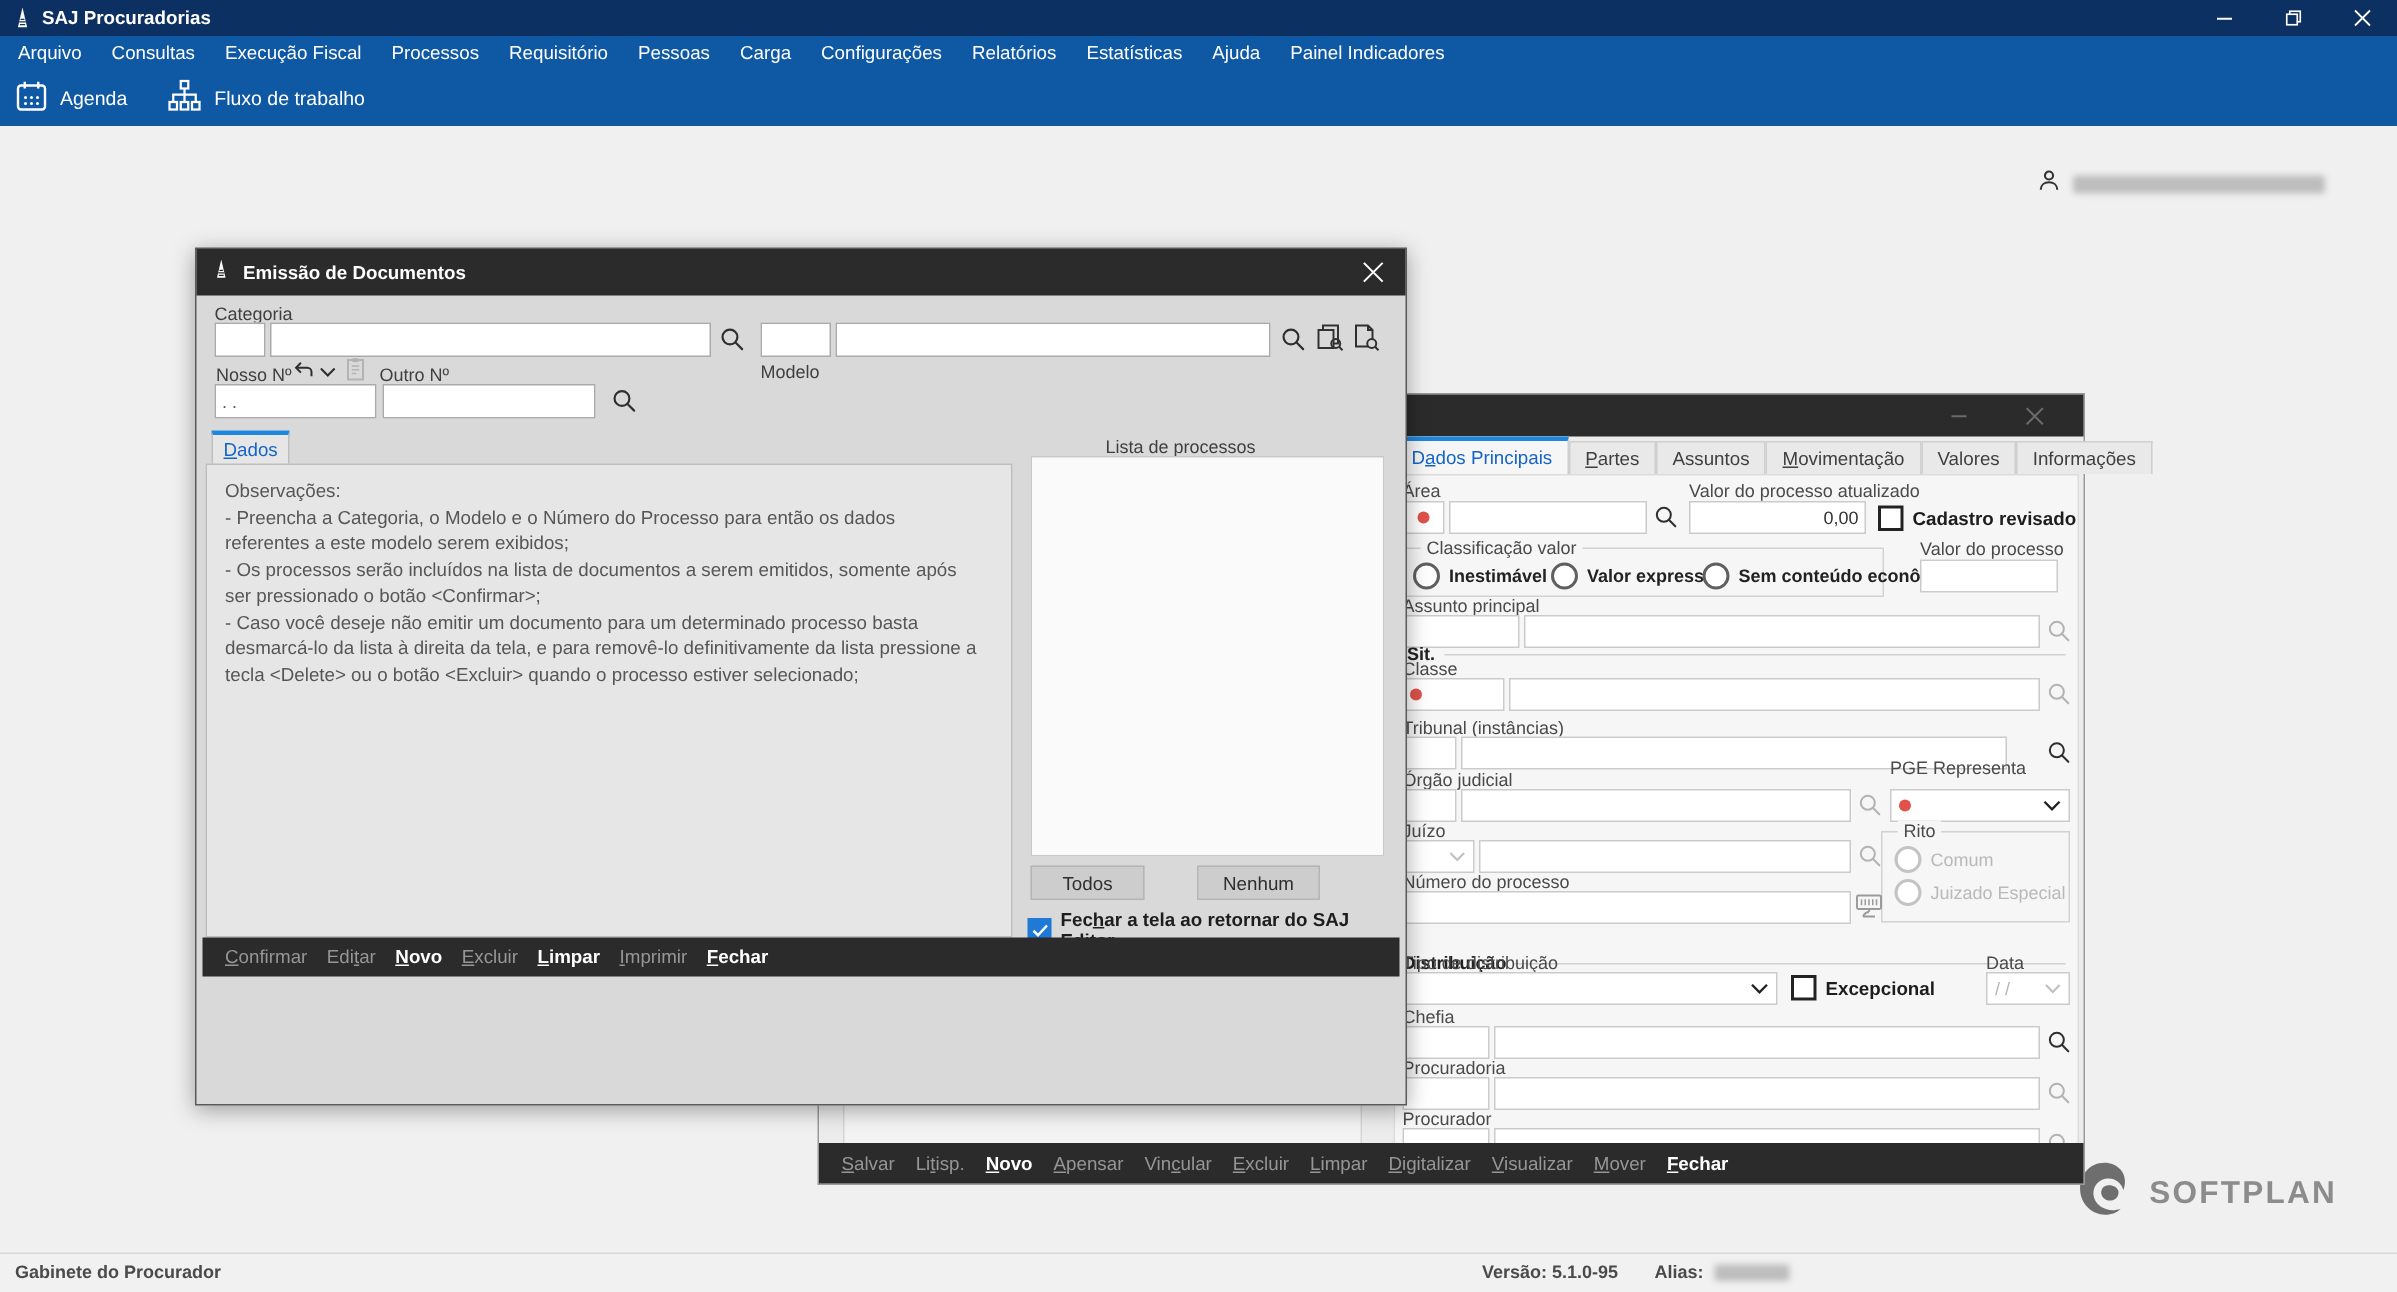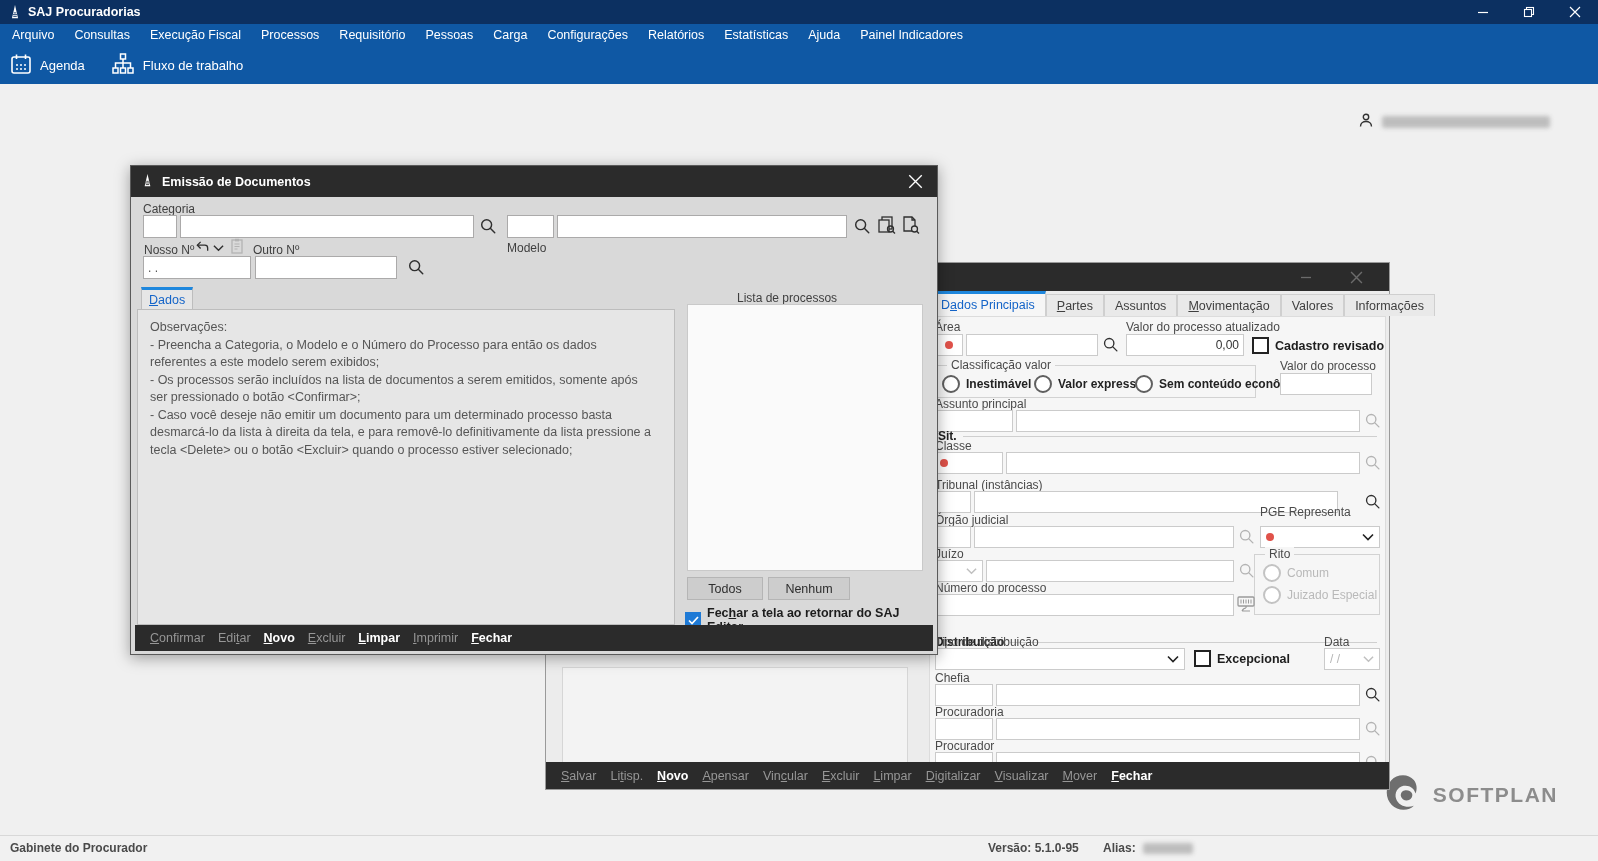--- a/index.html
+++ b/index.html
@@ -23,21 +23,21 @@
   .dlg-tbar{position:absolute;left:0;top:0;right:0;background:#2b2b2b;color:#fff;display:flex;align-items:center;}
   .lbl{position:absolute;font-size:12px;color:#3f3f3f;white-space:nowrap;}
   .inp{position:absolute;background:#fff;border:1px solid #abaaaa;height:23px;box-sizing:border-box;font-size:12px;color:#333;display:flex;align-items:center;padding:0 4px;}
   .icon-abs{position:absolute;display:flex;align-items:center;justify-content:center;}
   .req{width:8px;height:8px;border-radius:50%;background:#e0524a;flex:0 0 auto;}
   .btnbar{background:#2b2b2b;display:flex;align-items:center;gap:14px;padding-left:15px;position:absolute;}
   .tb{font-size:12.5px;color:#969696;white-space:nowrap;cursor:default;}
   .tb.on{color:#fff;font-weight:700;}
 
   
-  .win-emissao{left:130px;top:165px;width:808px;height:490px;background:#d9d9d9;border:1px solid #5a5a5a;box-shadow:0 3px 14px rgba(0,0,0,.35);z-index:30;}
+  .win-emissao{left:130px;top:165px;width:808px;height:572px;background:#d9d9d9;border:1px solid #5a5a5a;box-shadow:0 3px 14px rgba(0,0,0,.35);z-index:30;}
   .win-emissao .dlg-tbar{height:31px;padding:0 10px;gap:8px;}
   .win-emissao .dlg-title{font-size:12.5px;font-weight:700;}
   .dados-tab{position:absolute;left:10px;top:121px;min-width:34px;height:23px;background:#e6e6e6;border:1px solid #bdbdbd;border-bottom:none;border-top:3px solid #1e87dd;color:#1464c8;font-size:12.5px;display:flex;align-items:center;justify-content:center;padding:0 7px;box-sizing:border-box;}
   .obs-panel{position:absolute;left:6px;top:143px;width:538px;height:316px;background:#e6e6e6;border:1px solid #bdbdbd;box-sizing:border-box;font-size:12.5px;color:#565656;padding:9px 12px;white-space:pre-line;line-height:1.4;}
   .list-box{position:absolute;background:#fafafa;border:1px solid #c9c9c9;box-sizing:border-box;}
   .gray-btn{position:absolute;background:#cdcdcd;border:1px solid #b5b5b5;box-sizing:border-box;font-size:12.5px;color:#2e2e2e;display:flex;align-items:center;justify-content:center;}
   .cb-on{width:16px;height:16px;background:#1e7ad6;display:flex;align-items:center;justify-content:center;flex:0 0 auto;}
   .cb-off{width:13px;height:13px;background:#fff;border:2px solid #222;flex:0 0 auto;}
   .cb-row{position:absolute;display:flex;align-items:center;gap:6px;font-size:12.5px;color:#1d1d1d;}
 
@@ -469,21 +469,21 @@
 referentes a este modelo serem exibidos;
  - Os processos serão incluídos na lista de documentos a serem emitidos, somente após
 ser pressionado o botão &lt;Confirmar&gt;;
  - Caso você deseje não emitir um documento para um determinado processo basta
 desmarcá-lo da lista à direita da tela, e para removê-lo definitivamente da lista pressione a
 tecla &lt;Delete&gt; ou o botão &lt;Excluir&gt; quando o processo estiver selecionado;</div>
 
     <span class="lbl" style="left:558px;top:125px;margin-left:48px;">Lista de processos</span>
     <div class="list-box" style="left:556px;top:138px;width:236px;height:267px;"></div>
     <div class="gray-btn" style="left:556px;top:411px;width:76px;height:23px;">Todos</div>
-    <div class="gray-btn" style="left:637px;top:411px;width:82px;height:23px;">Nenhum</div>
+    <div class="gray-btn" style="left:667px;top:411px;width:82px;height:23px;">Nenhum</div>
     <span class="cb-row" style="left:554px;top:440px;">
       <span class="cb-on">
           <svg width="11" height="9" viewBox="0 0 11 9">
             <path d="M1 4.5 L4 7.5 L10 1" fill="none" stroke="#fff" stroke-width="1.7"></path>
           </svg>
         </span>
       <span style="font-weight:700;">Fec<span style="text-decoration: underline;">h</span>ar a tela ao retornar do SAJ Editor</span>
     </span>
 
     <div class="btnbar" style="left:4px;right:4px;top:459px;height:26px;gap:13px;">

